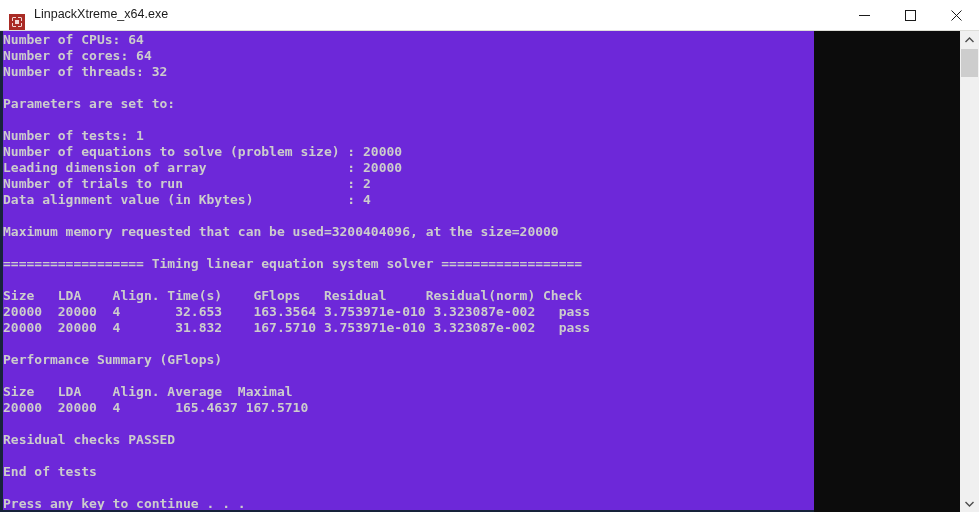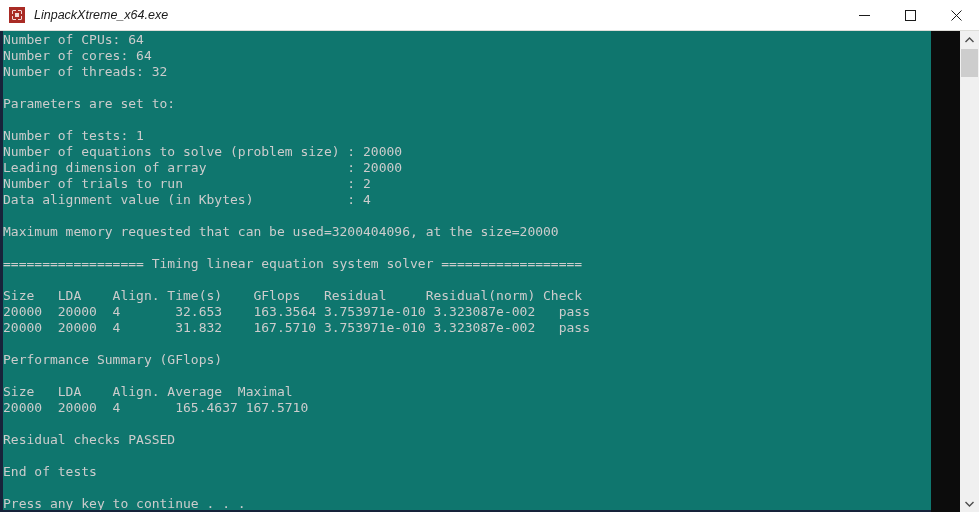--- a/index.html
+++ b/index.html
@@ -26,22 +26,21 @@
   
   #titlebar {
     position: absolute;
     top: 0; left: 0;
     width: 979px;
     height: 31px;
     background: #ffffff;
     border-bottom: 1px solid #dededa;
     box-sizing: border-box;
     display: flex;
-    align-items: center;
-    font-style: italic;
+    align-items: flex-end;
   }
   #app-icon {
     width: 16px;
     height: 16px;
     margin-left: 9px;
     margin-right: 9px;
     background: #a92b25;
     position: relative;
     flex: 0 0 auto;
   }
@@ -92,27 +91,28 @@
     align-items: center;
     justify-content: center;
     background: #ffffff;
   }
   .win-btn svg { display: block; }
 
   
   #console-area {
     position: absolute;
     top: 31px; left: 0;
-    width: 931px;
+    width: 814px;
     height: 481px;
-    background: #0f766e;
+    background: #6d28d9;
     box-sizing: border-box;
     border-left: 3px solid #17233a;
     border-bottom: 2px solid #17233a;
     overflow: hidden;
+    font-weight: bold;
   }
   #console-text {
     position: absolute;
     top: 1px;
     left: 0px;
     margin: 0;
     font-family: "DejaVu Sans Mono", "Liberation Mono", monospace;
     font-size: 13px;
     line-height: 16px;
     color: #cccccc;

